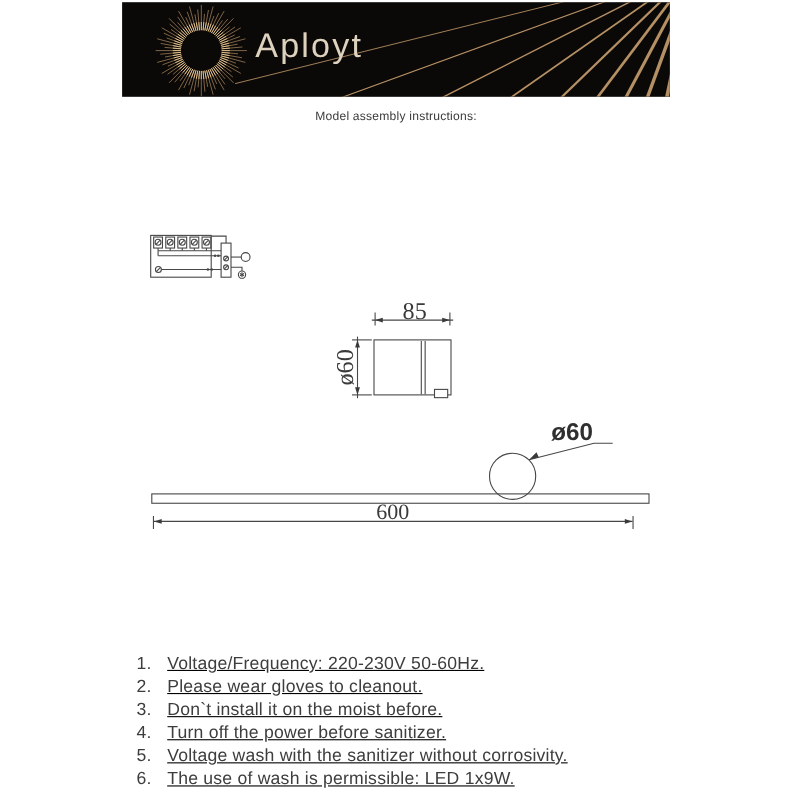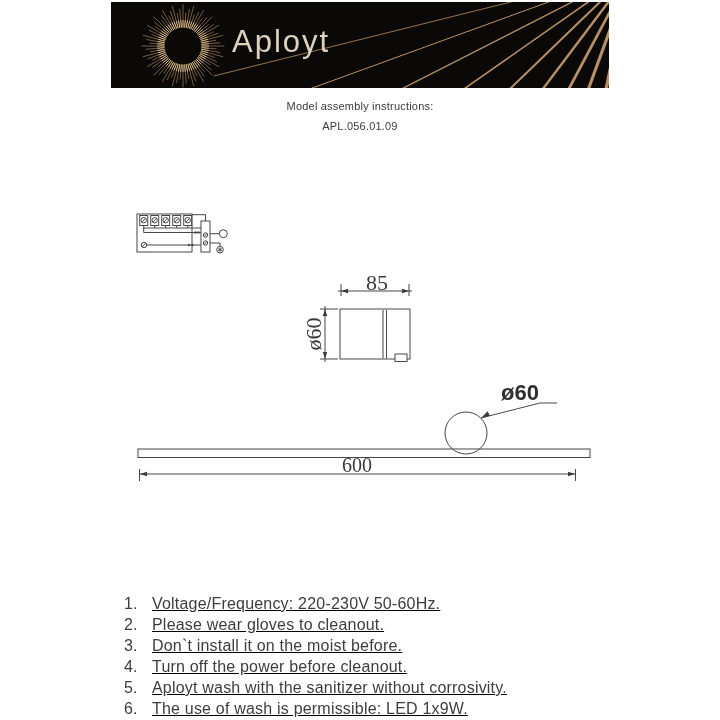--- a/index.html
+++ b/index.html
@@ -183,21 +183,20 @@
         <line x1="520" y1="-30" x2="318.12722800206694" y2="349.66746492933856" stroke="#c69d6e" stroke-width="2.8" opacity="0.92"></line>
         <line x1="520" y1="-30" x2="372.9313383699624" y2="374.0678269379406" stroke="#c69d6e" stroke-width="3.1" opacity="0.92"></line>
         <line x1="520" y1="-30" x2="430.59797294836346" y2="390.6034683155364" stroke="#c69d6e" stroke-width="3.4" opacity="0.92"></line>
         <line x1="520" y1="-30" x2="482.523030618507" y2="398.3637201794506" stroke="#c69d6e" stroke-width="3.6" opacity="0.92"></line>
       </svg>
     <span class="brand">Aployt</span>
   </header>
 
   <div class="title-block">
     <div>Model assembly instructions:</div>
-    <div>APL.056.01.09</div>
   </div>
 
   <svg class="drawing" style="left:132px;top:202px;width:116px;height:64px" viewBox="0 0 116 64">
     <defs>
       <g id="term" class="ink">
         <rect x="-4" y="13.5" width="8" height="10"></rect>
         <circle cx="0" cy="18.2" r="2.7"></circle>
         <line x1="-1.9" y1="20.1" x2="1.9" y2="16.3"></line>
         <line x1="0" y1="23.5" x2="0" y2="26"></line>
       </g>
@@ -273,18 +272,18 @@
     <polygon class="arrow" points="15,91 22,88.8 22,93.2"></polygon>
     <polygon class="arrow" points="450,91 443,88.8 443,93.2"></polygon>
     <text class="dimsans" font-size="22" text-anchor="middle" x="395" y="17">ø60</text>
     <text class="dimserif" font-size="20" text-anchor="middle" x="232" y="89">600</text>
   </svg>
 
   <ol class="instructions">
     <li>Voltage/Frequency: 220-230V 50-60Hz.</li>
     <li>Please wear gloves to cleanout.</li>
     <li>Don`t install it on the moist before.</li>
-    <li>Turn off the power before cleanout.</li>
-    <li>Aployt wash with the sanitizer without corrosivity.</li>
+    <li>Turn off the power before sanitizer.</li>
+    <li>Voltage wash with the sanitizer without corrosivity.</li>
     <li>The use of wash is permissible: LED 1x9W.</li>
   </ol>
 
 </div>
 
 </body></html>

